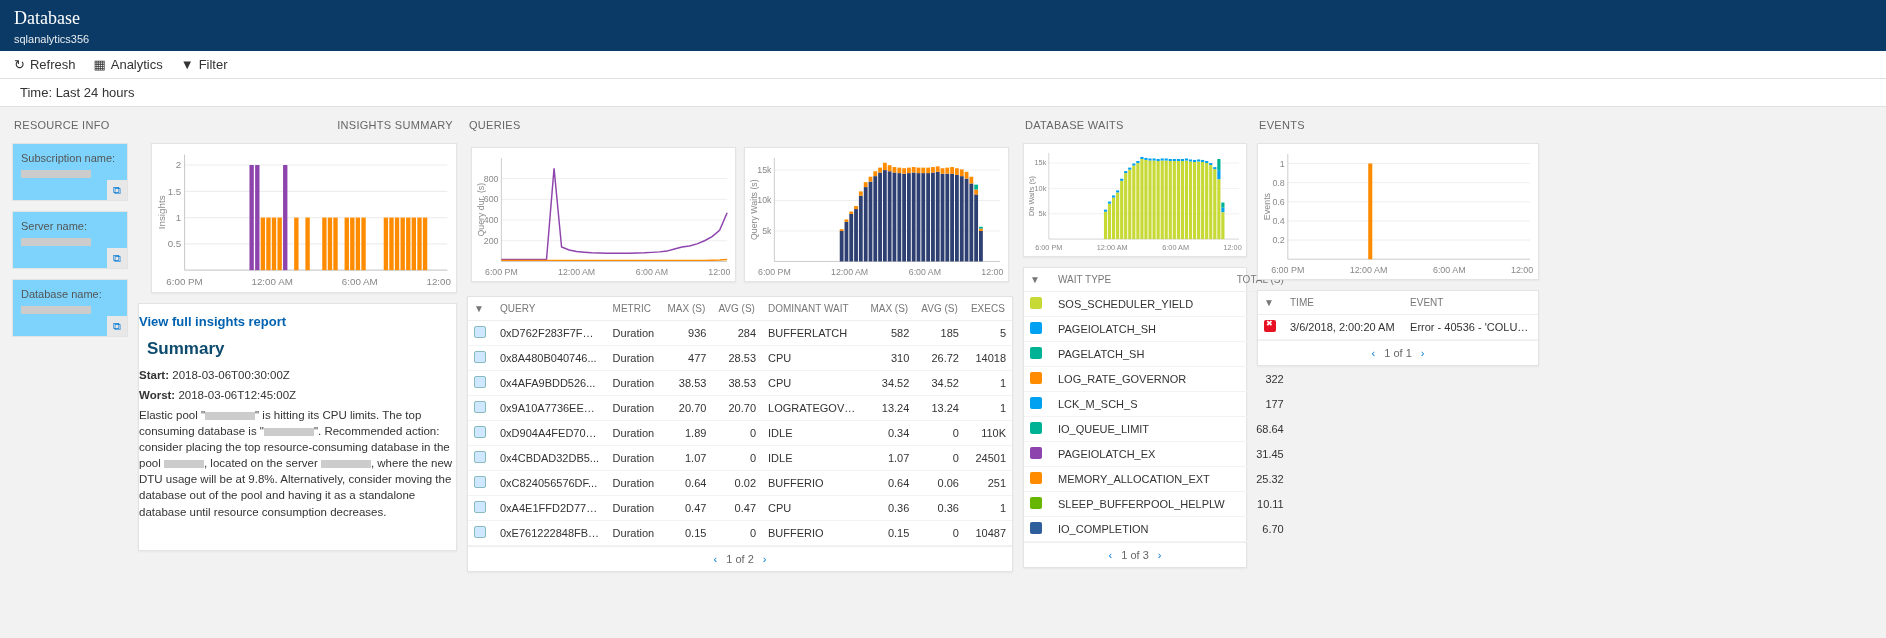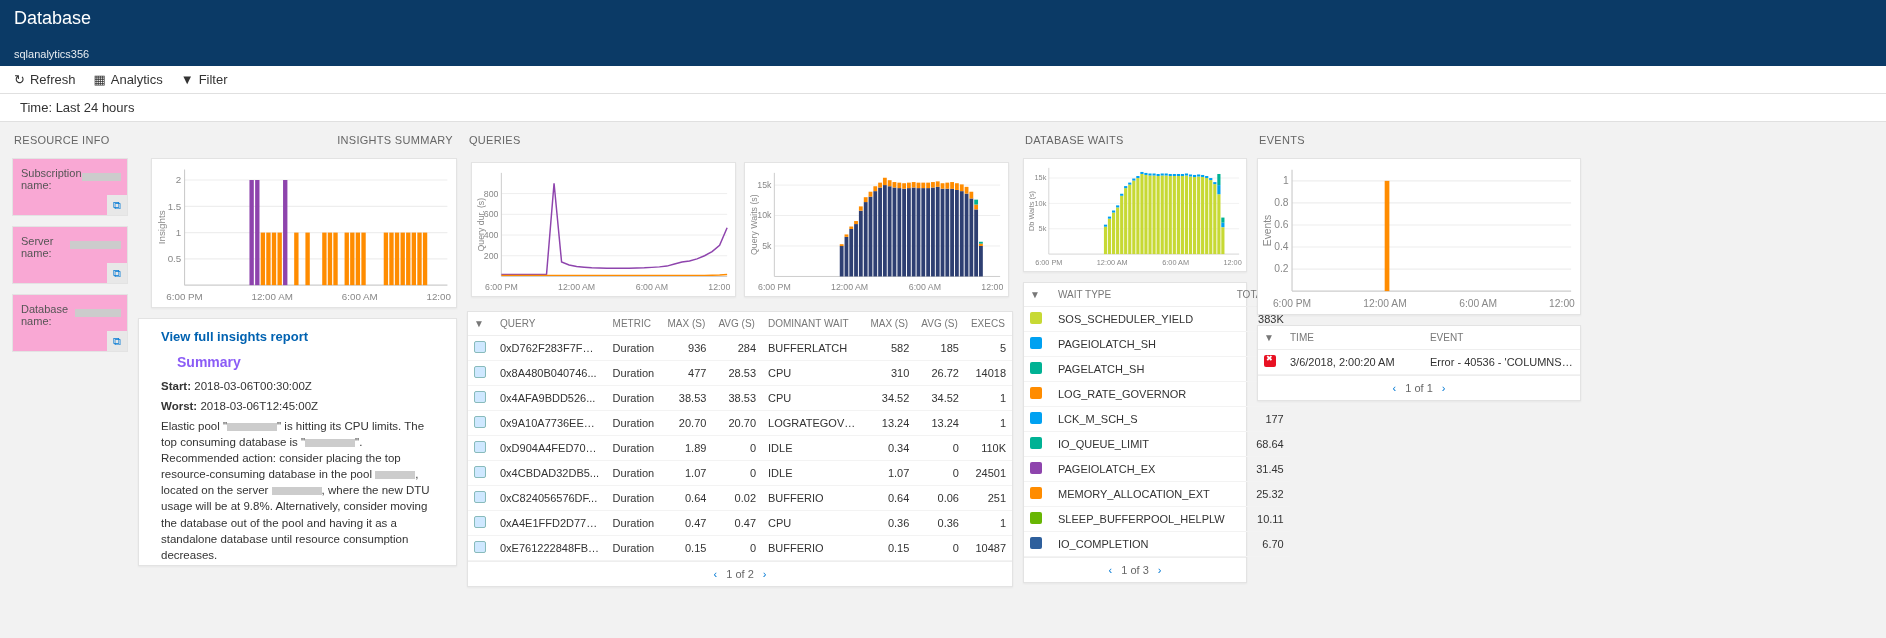--- a/index.html
+++ b/index.html
@@ -8,22 +8,22 @@
     font-size: 12px;
     background: #f2f2f2;
     color: #333;
     width: 1886px;
   }
   .header {
     background: #0b3a66;
     color: #fff;
     padding: 8px 14px 6px;
   }
-  .header .title { font-size: 18px; font-weight: 400; }
-  .header .subtitle { font-size: 11px; opacity: .9; margin-top:19px; }
+  .header .title { font-size: 18px; font-weight: 400; font-family: Liberation Serif, serif; }
+  .header .subtitle { font-size: 11px; opacity: .9; margin-top:4px; }
   .toolbar {
     background: #fff;
     border-bottom: 1px solid #e0e0e0;
     padding: 6px 14px;
     display: flex;
     gap: 18px;
     align-items: center;
   }
   .toolbar .item {
     display: inline-flex; align-items: center; gap: 5px;
@@ -40,38 +40,38 @@
     display: flex;
     gap: 10px;
     padding: 10px 12px;
     align-items: flex-start;
   }
   .col { display: flex; flex-direction: column; gap: 10px; }
   .col-resource { width: 116px; }
   .col-insights { width: 319px; align-items: flex-end; }
   .col-queries  { width: 546px; }
   .col-waits    { width: 224px; }
-  .col-events   { width: 324px; }
+  .col-events   { width: 282px; }
   .section-title {
     font-size: 11px; color: #666; letter-spacing: .3px;
     padding: 2px 4px 2px 2px;
     text-transform: uppercase;
   }
   .card {
     background: #fff;
     border: 1px solid #e3e3e3;
     box-shadow: 0 1px 2px rgba(0,0,0,.05);
   }
   .mini-info-card {
-    background: #f9a8d4;
+    background: #7dd3fc;
     border: 1px solid #e3e3e3;
     padding: 8px 6px 8px 8px;
     position: relative;
     height: 58px;
-    display:flex; justify-content:flex-start;
+    display:flex; flex-direction:column; justify-content:flex-start;
   }
   .mini-info-card .label { font-size: 11px; color: #555; }
   .mini-info-card .redact {
     margin-top: 6px;
     background: #ccc; height: 8px; width: 70px;
   }
   .mini-info-card .popout {
     position: absolute; right: 0; bottom: 0;
     width: 20px; height: 20px;
     background: #e8e8e8;
@@ -79,23 +79,23 @@
     color:#0078d4; font-size:11px; cursor:pointer;
   }
   
   .chart-box { padding: 4px 2px 2px 2px; }
   .chart-svg { width: 100%; display:block; }
   .axis-label { font-size: 9px; fill: #888; }
   .tick { font-size: 9px; fill:#888; }
   .q-chart-row { display:flex; gap:8px; padding:4px; }
   .q-chart-row .card { flex:1; }
   
-  .insights-body { padding: 10px 22px; font-size: 11.5px; color:#333; height:248px; overflow:hidden; }
+  .insights-body { padding: 10px 0; font-size: 11.5px; color:#333; height:248px; overflow:hidden; }
   .insights-body h4 { color:#0062b1; font-size: 13px; margin-bottom: 10px; cursor:pointer; font-weight:600;}
-  .insights-body h5 { color:#8b5cf6; font-size: 14px; margin: 8px 16px 8px; font-weight:600;}
+  .insights-body h5 { color:#0c4a6e; font-size: 17px; margin: 8px 8px 8px; font-weight:600;}
   .insights-body p { margin: 4px 0; line-height: 1.4; }
   .insights-body .redact { display:inline-block; background:#ccc; height:8px; vertical-align: middle; }
   
   table.grid { width:100%; border-collapse: collapse; font-size: 11px; }
   table.grid th {
     text-align:left; font-weight:400; color:#777; font-size:10px;
     padding:6px 6px; border-bottom:1px solid #eee; text-transform: uppercase;
     white-space: nowrap;
   }
   table.grid td {

